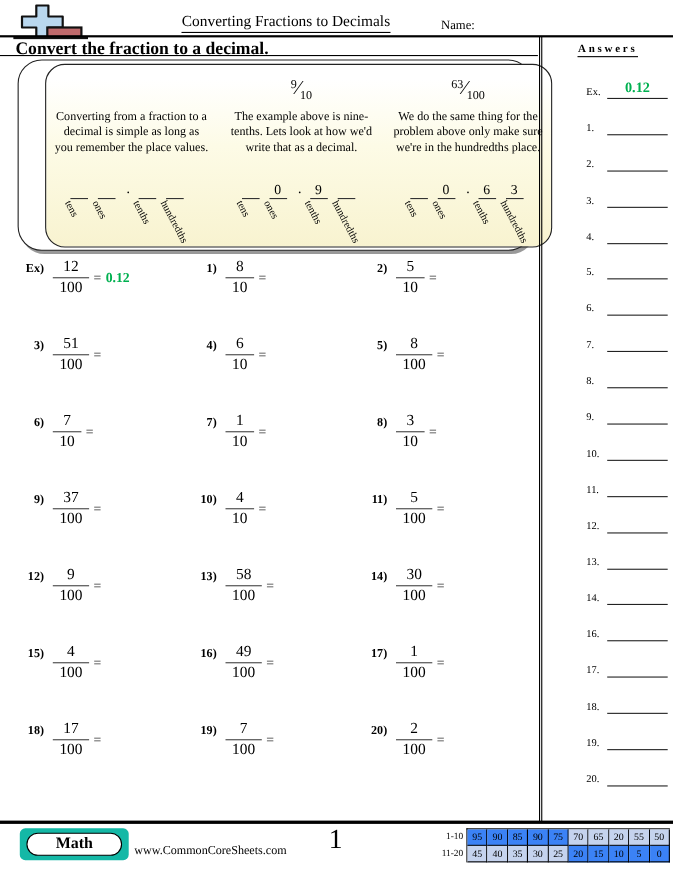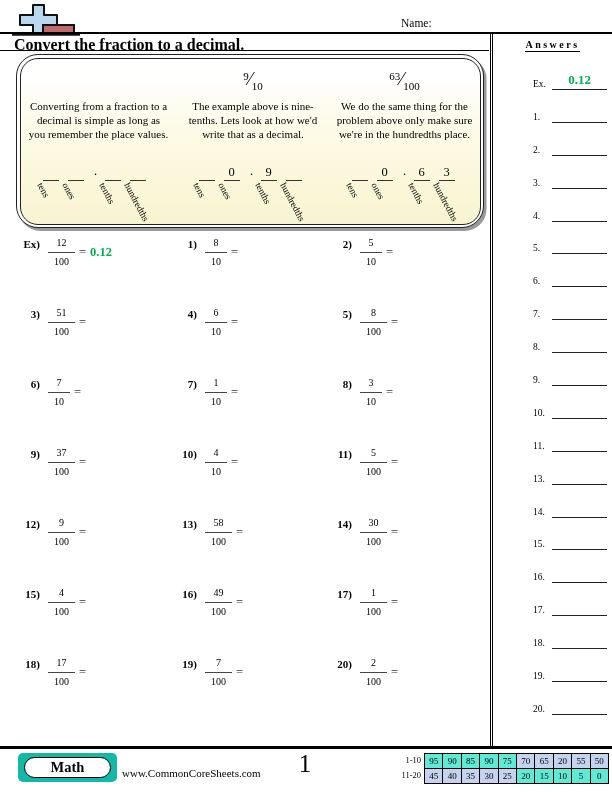--- a/index.html
+++ b/index.html
@@ -16,21 +16,21 @@
 
   
   .instruction { position:absolute; left:14px; top:36px; font-size:16px; font-weight:bold; }
   .instruction-rule { position:absolute; left:0; top:50px; width:489px; height:1px; background:#000; }
 
   
   .example-box-outer { position:absolute; left:16px; top:54px; width:468px; height:174px;
       border:1.2px solid #222; border-radius:22px; padding:2.5px;
       box-shadow:2.5px 3px 0 0 #999; background:#fff; }
   .example-box-inner { width:100%; height:100%; border:1px solid #222; border-radius:18px;
-      background:linear-gradient(#ffffff 8%, #fdfbe6 45%, #f8f3d0 100%); overflow:hidden; }
+      background:linear-gradient(#ffffff 8%, #fdfbe6 45%, #f8f3d0 100%); overflow:hidden;margin-left:21px; }
   .ex-grid { display:grid; grid-template-columns:156px 153px 1fr; grid-template-rows:34px 56px 1fr;
       width:100%; height:100%; padding-top:4px; }
   .ex-frac-cell { text-align:center; font-size:13px; padding-top:6px; }
   .sfrac { white-space:nowrap; }
   .sfrac .snum { font-size:11px; vertical-align:6px; }
   .sfrac .sslash { font-size:18px; vertical-align:1px; }
   .sfrac .sden { font-size:11px; vertical-align:-4px; }
   .ex-text { font-size:11px; line-height:1.3; text-align:center; padding:2px 7px 0 7px; }
   .pv-diagram { padding-left:22px; padding-top:10px; white-space:nowrap; }
   .pv-slot { position:relative; display:inline-block; width:16px; margin-right:9px; vertical-align:bottom; }
@@ -40,21 +40,21 @@
       transform:rotate(62deg); transform-origin:0 0; }
   .pv-dot { display:inline-block; width:6px; margin-right:6px; height:17px; line-height:15px;
       vertical-align:bottom; font-size:12.5px; text-align:center; }
 
   
   .problems { position:absolute; left:10px; top:233px; width:478px;
       display:grid; grid-template-columns:157px 155px 166px; grid-auto-rows:70px; }
   .problem { display:flex; align-items:flex-start; padding-top:2px; }
   .plabel { display:inline-block; width:30px; text-align:right; font-weight:bold; font-size:11px; margin-top:3px; }
   .fracwrap { display:inline-flex; align-items:center; margin-left:8px; }
-  .frac { display:inline-block; text-align:center; font-size:10px; }
+  .frac { display:inline-block; text-align:center; font-size:14px; }
   .frac .num { display:block; padding:0 6px 1px 6px; line-height:16px; }
   .frac .den { display:block; border-top:1.3px solid #444; padding:1px 6px 0 6px; line-height:16px; }
   .eq { margin-left:4px; font-size:12.5px; color:#333; }
   .pans { margin-left:4px; font-size:12.5px; font-weight:600; color:var(--green); }
 
   
   .answers { position:absolute; left:490px; top:33px; width:122px; height:714px;
       border-left:3px double #000; border-top:1px solid #000; }
   .answers-title { height:26px; text-align:center; padding-top:5px; font-size:10px; font-weight:bold; }
   .answers-title span { border-bottom:1.3px solid #000; letter-spacing:2.5px; padding-bottom:1px; }
@@ -72,33 +72,36 @@
   .math-pill { background:#fff; width:87px; height:21px; border-radius:11px; border:1px solid #000;
       display:flex; align-items:center; justify-content:center; font-weight:bold; font-size:14.5px; }
   .site { position:absolute; left:122px; top:767px; font-size:11px; }
   .pageno { position:absolute; left:290px; top:750px; width:30px; text-align:center; font-size:25px; }
   .score { position:absolute; top:752.5px; right:3px; display:flex; }
   .score-labels { display:flex; flex-direction:column; width:32px; }
   .score-labels span { height:15px; line-height:15px; font-size:8.5px; text-align:right; padding-right:3px; }
   .score-grid { display:grid; grid-template-columns:repeat(10,18.4px); grid-auto-rows:15px;
       border-top:1px solid #000; border-left:1px solid #000; }
   .score-cell { border-right:1px solid #000; border-bottom:1px solid #000; font-size:9px;
-      text-align:center; line-height:14px; background:#5eead4; }
+      text-align:center; line-height:14px; background:#3b82f6; }
   .score-cell.shaded { background:var(--shade); }
 </style>
 </head>
 <body>
 
 <div class="page">
 
   <svg class="logo" width="70" height="33" viewBox="0 0 70 33">
     <path d="M21 2 h11 v10 h13 v10 h-13 v9 h-11 v-9 h-13 v-10 h13 z" fill="#b9d7ee" stroke="#111" stroke-width="2" stroke-linejoin="round"></path>
     <rect x="31" y="22" width="31" height="9" fill="#c06a6c" stroke="#111" stroke-width="2"></rect>
     <line x1="0" y1="31.5" x2="68" y2="31.5" stroke="#111" stroke-width="2.4"></line>
   </svg>
+  <div class="title">
+    <span class="title-text">Converting Fractions to Decimals</span>
+  </div>
   <div class="name-label">Name:</div>
   <div class="top-rule"></div>
 
   <div class="instruction">Convert the fraction to a decimal.</div>
   <div class="instruction-rule"></div>
 
   <div class="example-box-outer">
     <div class="example-box-inner">
       <div class="ex-grid">
         <div class="ex-frac-cell"></div>
@@ -423,33 +426,33 @@
         <span class="aval"></span>
       </span>
     </div>
         <div class="answer-row">
       <span class="alabel">11.</span>
       <span class="aline">
         <span class="aval"></span>
       </span>
     </div>
         <div class="answer-row">
+      <span class="alabel">12.</span>
+      <span class="aline">
+        <span class="aval"></span>
+      </span>
+    </div>
+        <div class="answer-row">
       <span class="alabel">13.</span>
       <span class="aline">
         <span class="aval"></span>
       </span>
     </div>
         <div class="answer-row">
       <span class="alabel">14.</span>
-      <span class="aline">
-        <span class="aval"></span>
-      </span>
-    </div>
-        <div class="answer-row">
-      <span class="alabel">15.</span>
       <span class="aline">
         <span class="aval"></span>
       </span>
     </div>
         <div class="answer-row">
       <span class="alabel">16.</span>
       <span class="aline">
         <span class="aval"></span>
       </span>
     </div>

